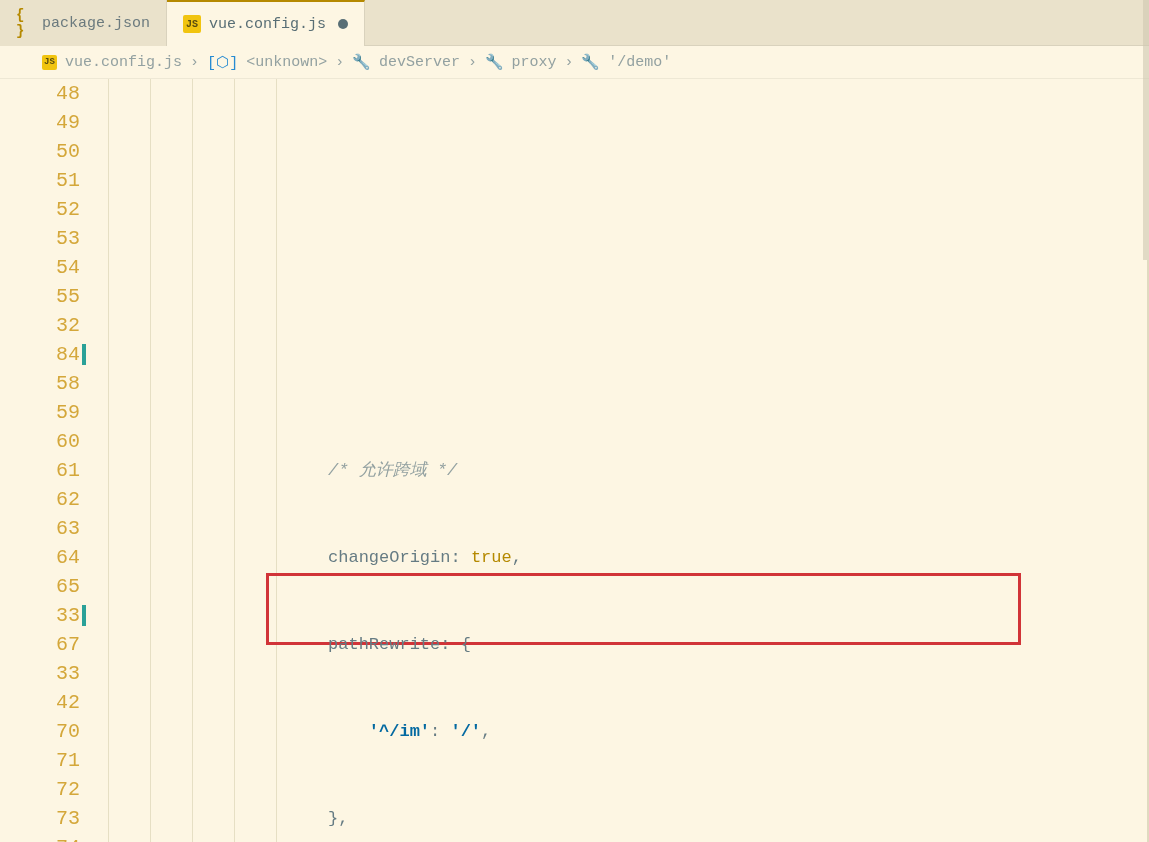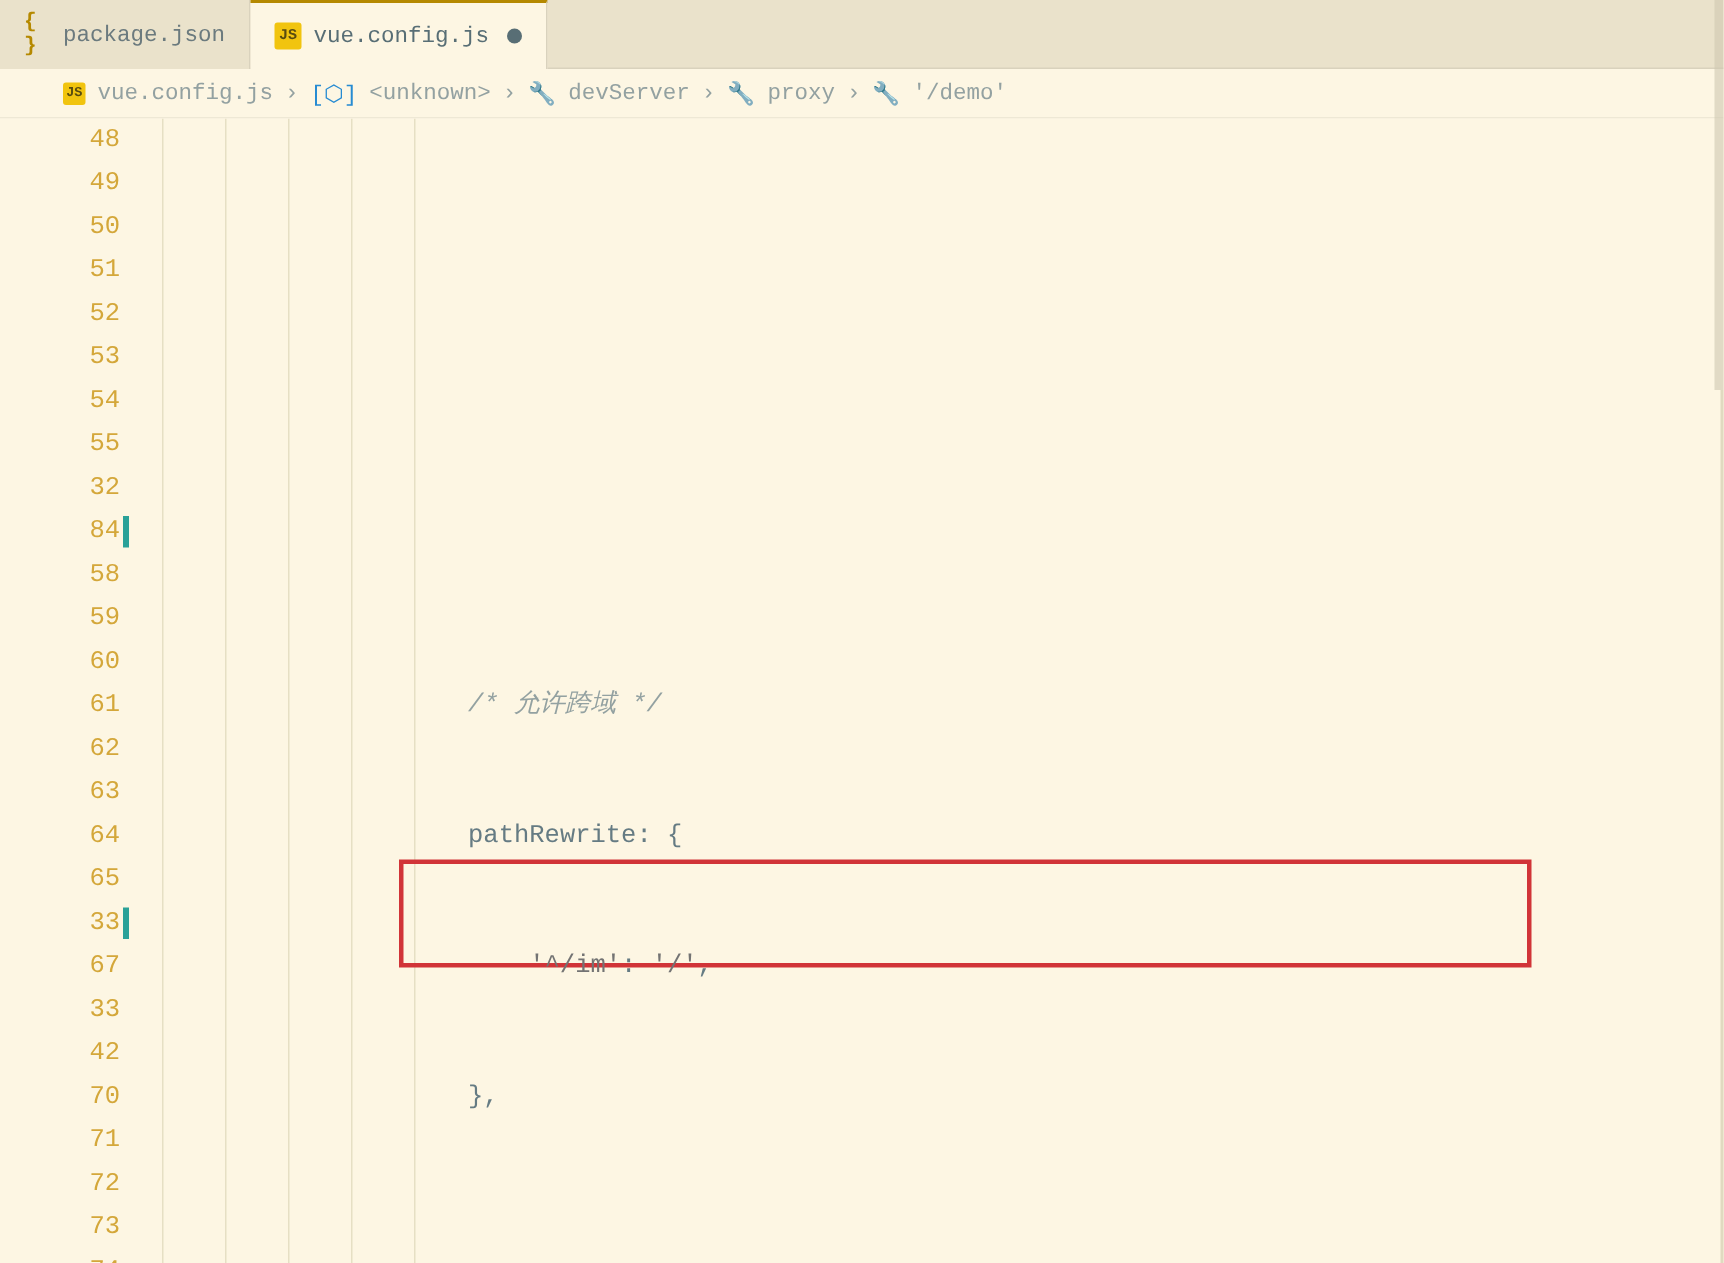--- a/index.html
+++ b/index.html
@@ -71,21 +71,21 @@
     display: flex;
     height: calc(842px - 46px - 33px);
     background: #fdf6e3;
     overflow: hidden;
   }
   .gutter {
     width: 96px;
     text-align: right;
     padding-right: 16px;
     color: #d4a73a;
-    font-size: 17px;
+    font-size: 20px;
     line-height: 29px;
     user-select: none;
     position: relative;
   }
   .gutter .ln { height: 29px; position: relative; }
   .gutter .ln.mod::before {
     content: "";
     position: absolute;
     right: -6px;
     top: 4px;
@@ -94,37 +94,37 @@
     background: #2aa198;
   }
   .code {
     flex: 1;
     position: relative;
     font-size: 17px;
     line-height: 29px;
     white-space: pre;
     padding-left: 12px;
   }
-  .code .line { height: 29px; position: relative; }
+  .code .line { height: 29px; position: relative; margin-left: 16px; }
   .highlight-box {
     position: absolute;
     border: 3px solid #d13438;
     pointer-events: none;
   }
   .guide {
     position: absolute;
     top: 0; bottom: 0;
     border-left: 1px solid #e6dfc4;
   }
   
   .c-comment { color: #93a1a1; font-style: italic; }
   .c-prop { color: #657b83; }
   .c-punct { color: #657b83; }
   .c-bool { color: #b58900; }
-  .c-str { color: #737373; }
+  .c-str { color: #0369a1; font-weight: bold; }
   .minimap-edge {
     position: absolute;
     right: 0;
     top: 0;
     width: 6px;
     height: 260px;
     background: #cec8b0;
     opacity: .6;
   }
   .minimap-edge2 {
@@ -208,20 +208,21 @@
     <div class="guide" style="left:54px;"></div>
     <div class="guide" style="left:96px;"></div>
     <div class="guide" style="left:138px;"></div>
     <div class="guide" style="left:180px;"></div>
 
     
     <div class="highlight-box" style="left:170px; top:494px; width:755px; height:72px;"></div>
 
     
     <div class="line">                    <span class="c-comment">/* 允许跨域 */</span></div>
+    <div class="line">                    <span class="c-prop">changeOrigin</span><span class="c-punct">: </span><span class="c-bool">true</span><span class="c-punct">,</span></div>
     <div class="line">                    <span class="c-prop">pathRewrite</span><span class="c-punct">: {</span></div>
     <div class="line">                        <span class="c-str">'^/im'</span><span class="c-punct">: </span><span class="c-str">'/'</span><span class="c-punct">,</span></div>
     <div class="line">                    <span class="c-punct">},</span></div>
     
     
     
     
     
     
     

